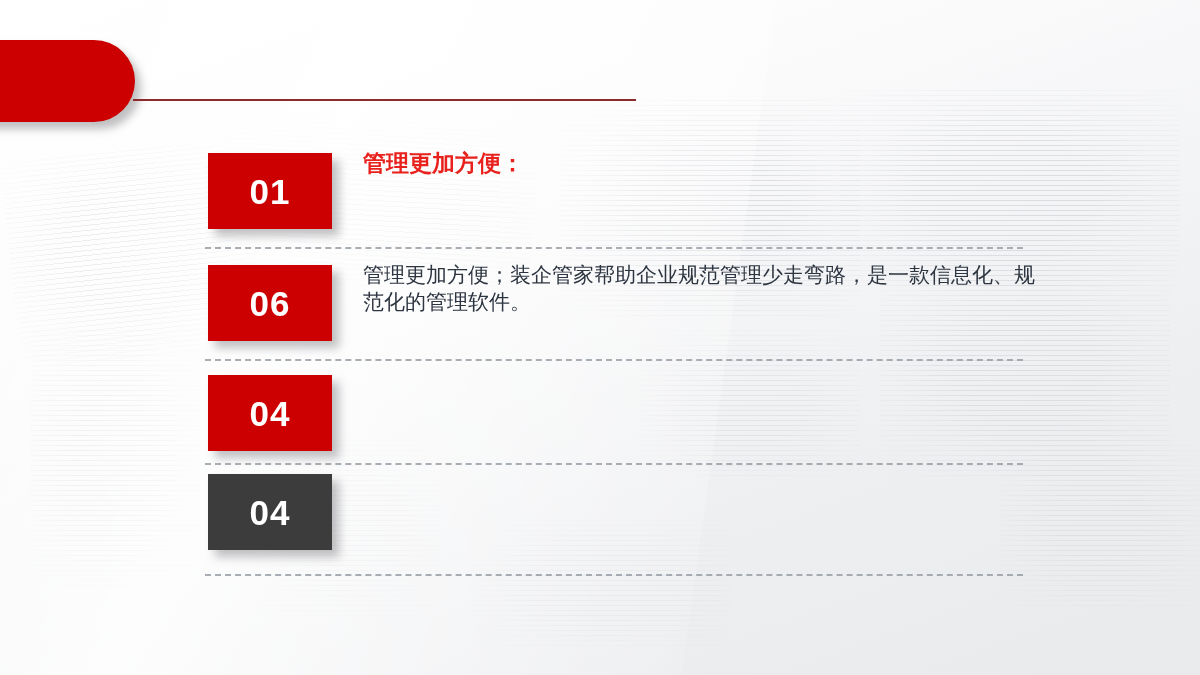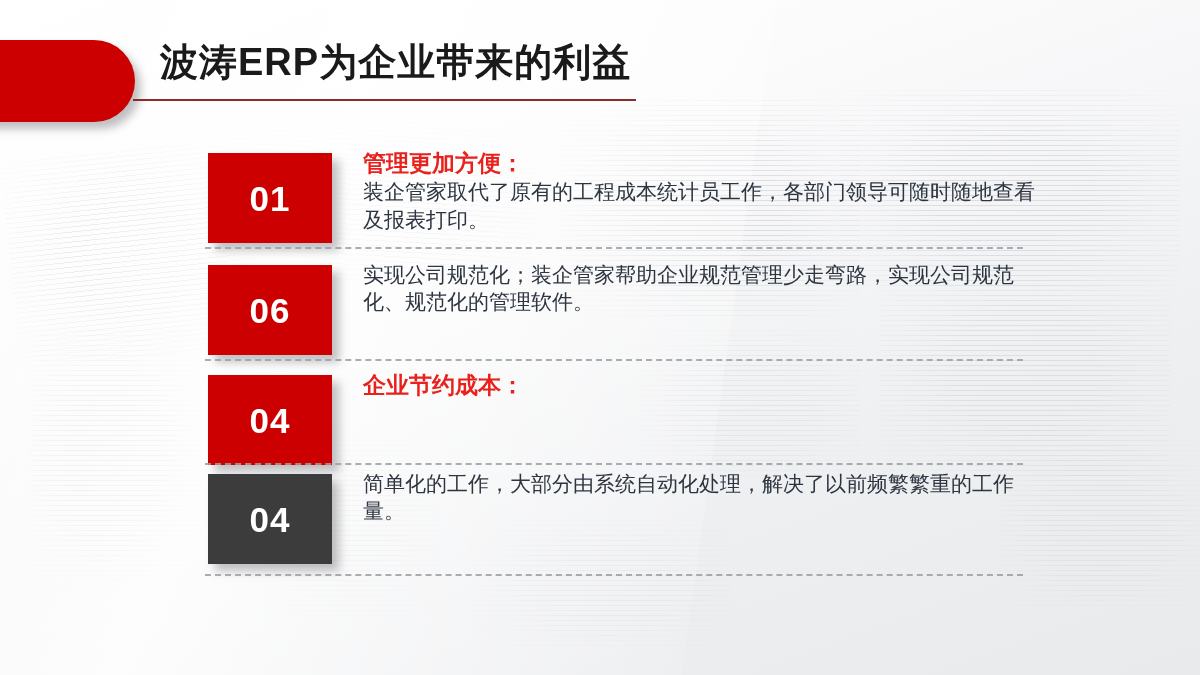--- a/index.html
+++ b/index.html
@@ -99,21 +99,21 @@
   }
   .item {
     position: absolute;
     left: 208px;
   }
   .num-box {
     position: absolute;
     left: 0;
     top: 0;
     width: 124px;
-    height: 90px;
+    height: 76px;
     box-shadow: 7px 7px 9px rgba(100,100,105,0.40);
     display: flex;
     align-items: center;
     justify-content: center;
   }
   .num-box.red  { background: #cc0000; }
   .num-box.dark { background: #3c3c3c; }
   .num-text {
     color: #ffffff;
     font-size: 35px;
@@ -172,60 +172,56 @@
     <div class="map-blob mb5"></div>
     <div class="map-blob mb6"></div>
     <div class="map-blob mb7"></div>
     <div class="map-blob mb8"></div>
     <div class="map-blob mb9"></div>
     <div class="map-blob mb10"></div>
   </div>
   <div class="sheen"></div>
 
   <div class="header-tab"></div>
-  <div class="header-title">波涛ERP为企业带来的利益</div>
   <div class="header-rule"></div>
 
   <div class="items">
 
     <div class="item" id="item-1">
       <div class="num-box red">
         <span class="num-text">01</span>
       </div>
       <div class="item-text">
         <div class="item-heading">管理更加方便：</div>
-        <div class="item-body">装企管家取代了原有的工程成本统计员工作，各部门领导可随时随地查看及报表打印。</div>
       </div>
     </div>
     <div class="divider" id="div-1"></div>
 
     <div class="item" id="item-2">
       <div class="num-box red">
         <span class="num-text">06</span>
       </div>
       <div class="item-text">
-        <div class="item-body">实现公司规范化；装企管家帮助企业规范管理少走弯路，实现公司规范化、规范化的管理软件。</div>
+        <div class="item-body">管理更加方便；装企管家帮助企业规范管理少走弯路，是一款信息化、规范化的管理软件。</div>
       </div>
     </div>
     <div class="divider" id="div-2"></div>
 
     <div class="item" id="item-3">
       <div class="num-box red">
         <span class="num-text">04</span>
       </div>
       <div class="item-text">
-        <div class="item-heading">企业节约成本：</div>
       </div>
     </div>
     <div class="divider" id="div-3"></div>
 
     <div class="item" id="item-4">
       <div class="num-box dark">
         <span class="num-text">04</span>
       </div>
       <div class="item-text">
-        <div class="item-body">简单化的工作，大部分由系统自动化处理，解决了以前频繁繁重的工作量。</div>
       </div>
     </div>
     <div class="divider" id="div-4"></div>
 
   </div>
 </div>
 
 </body></html>

